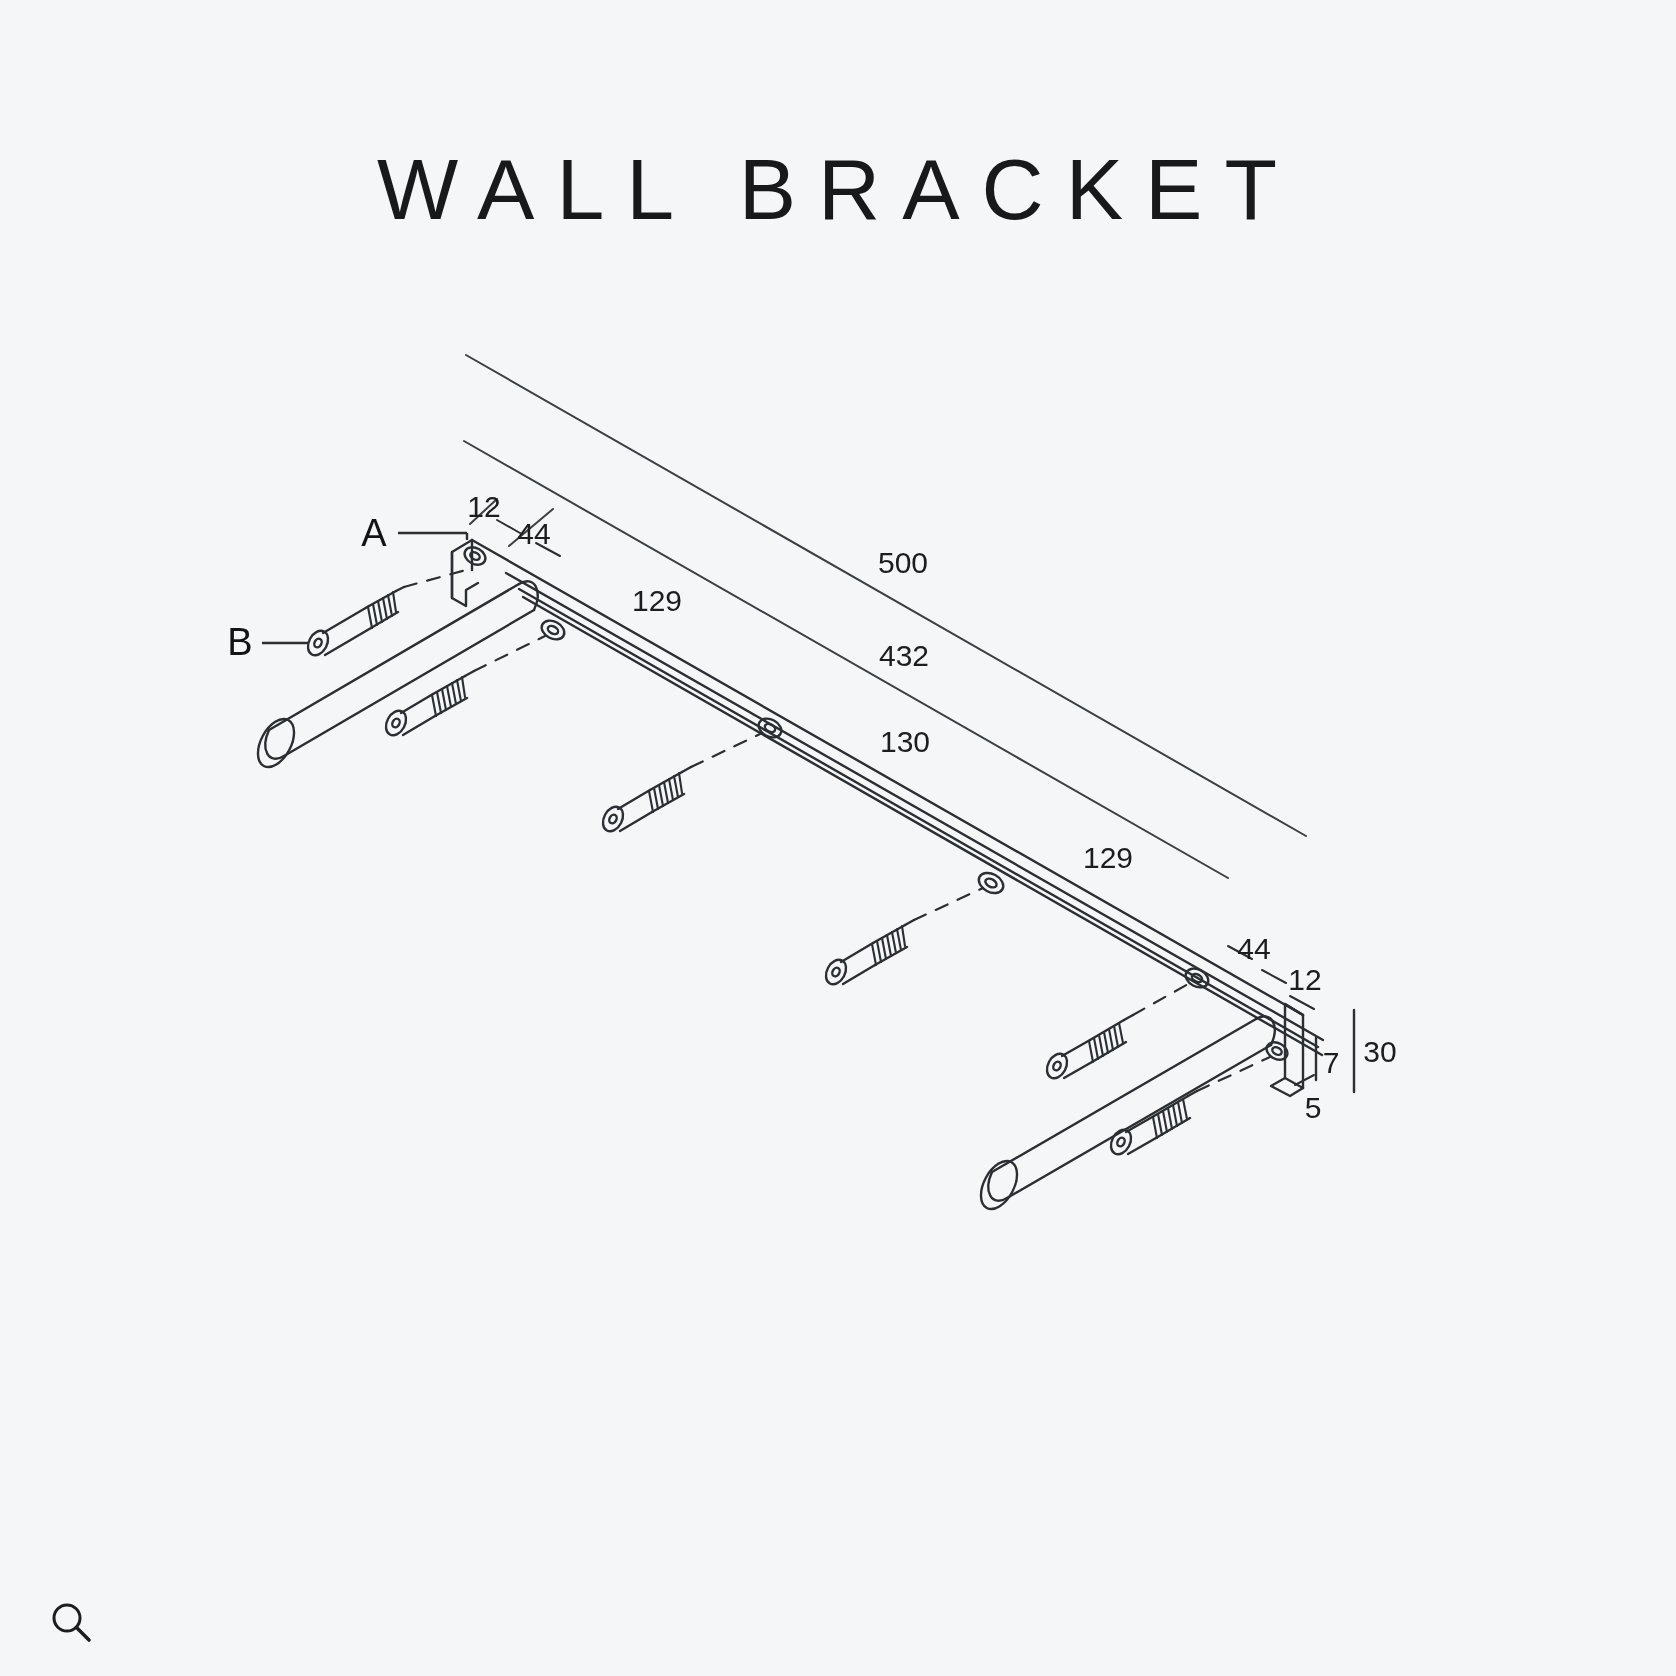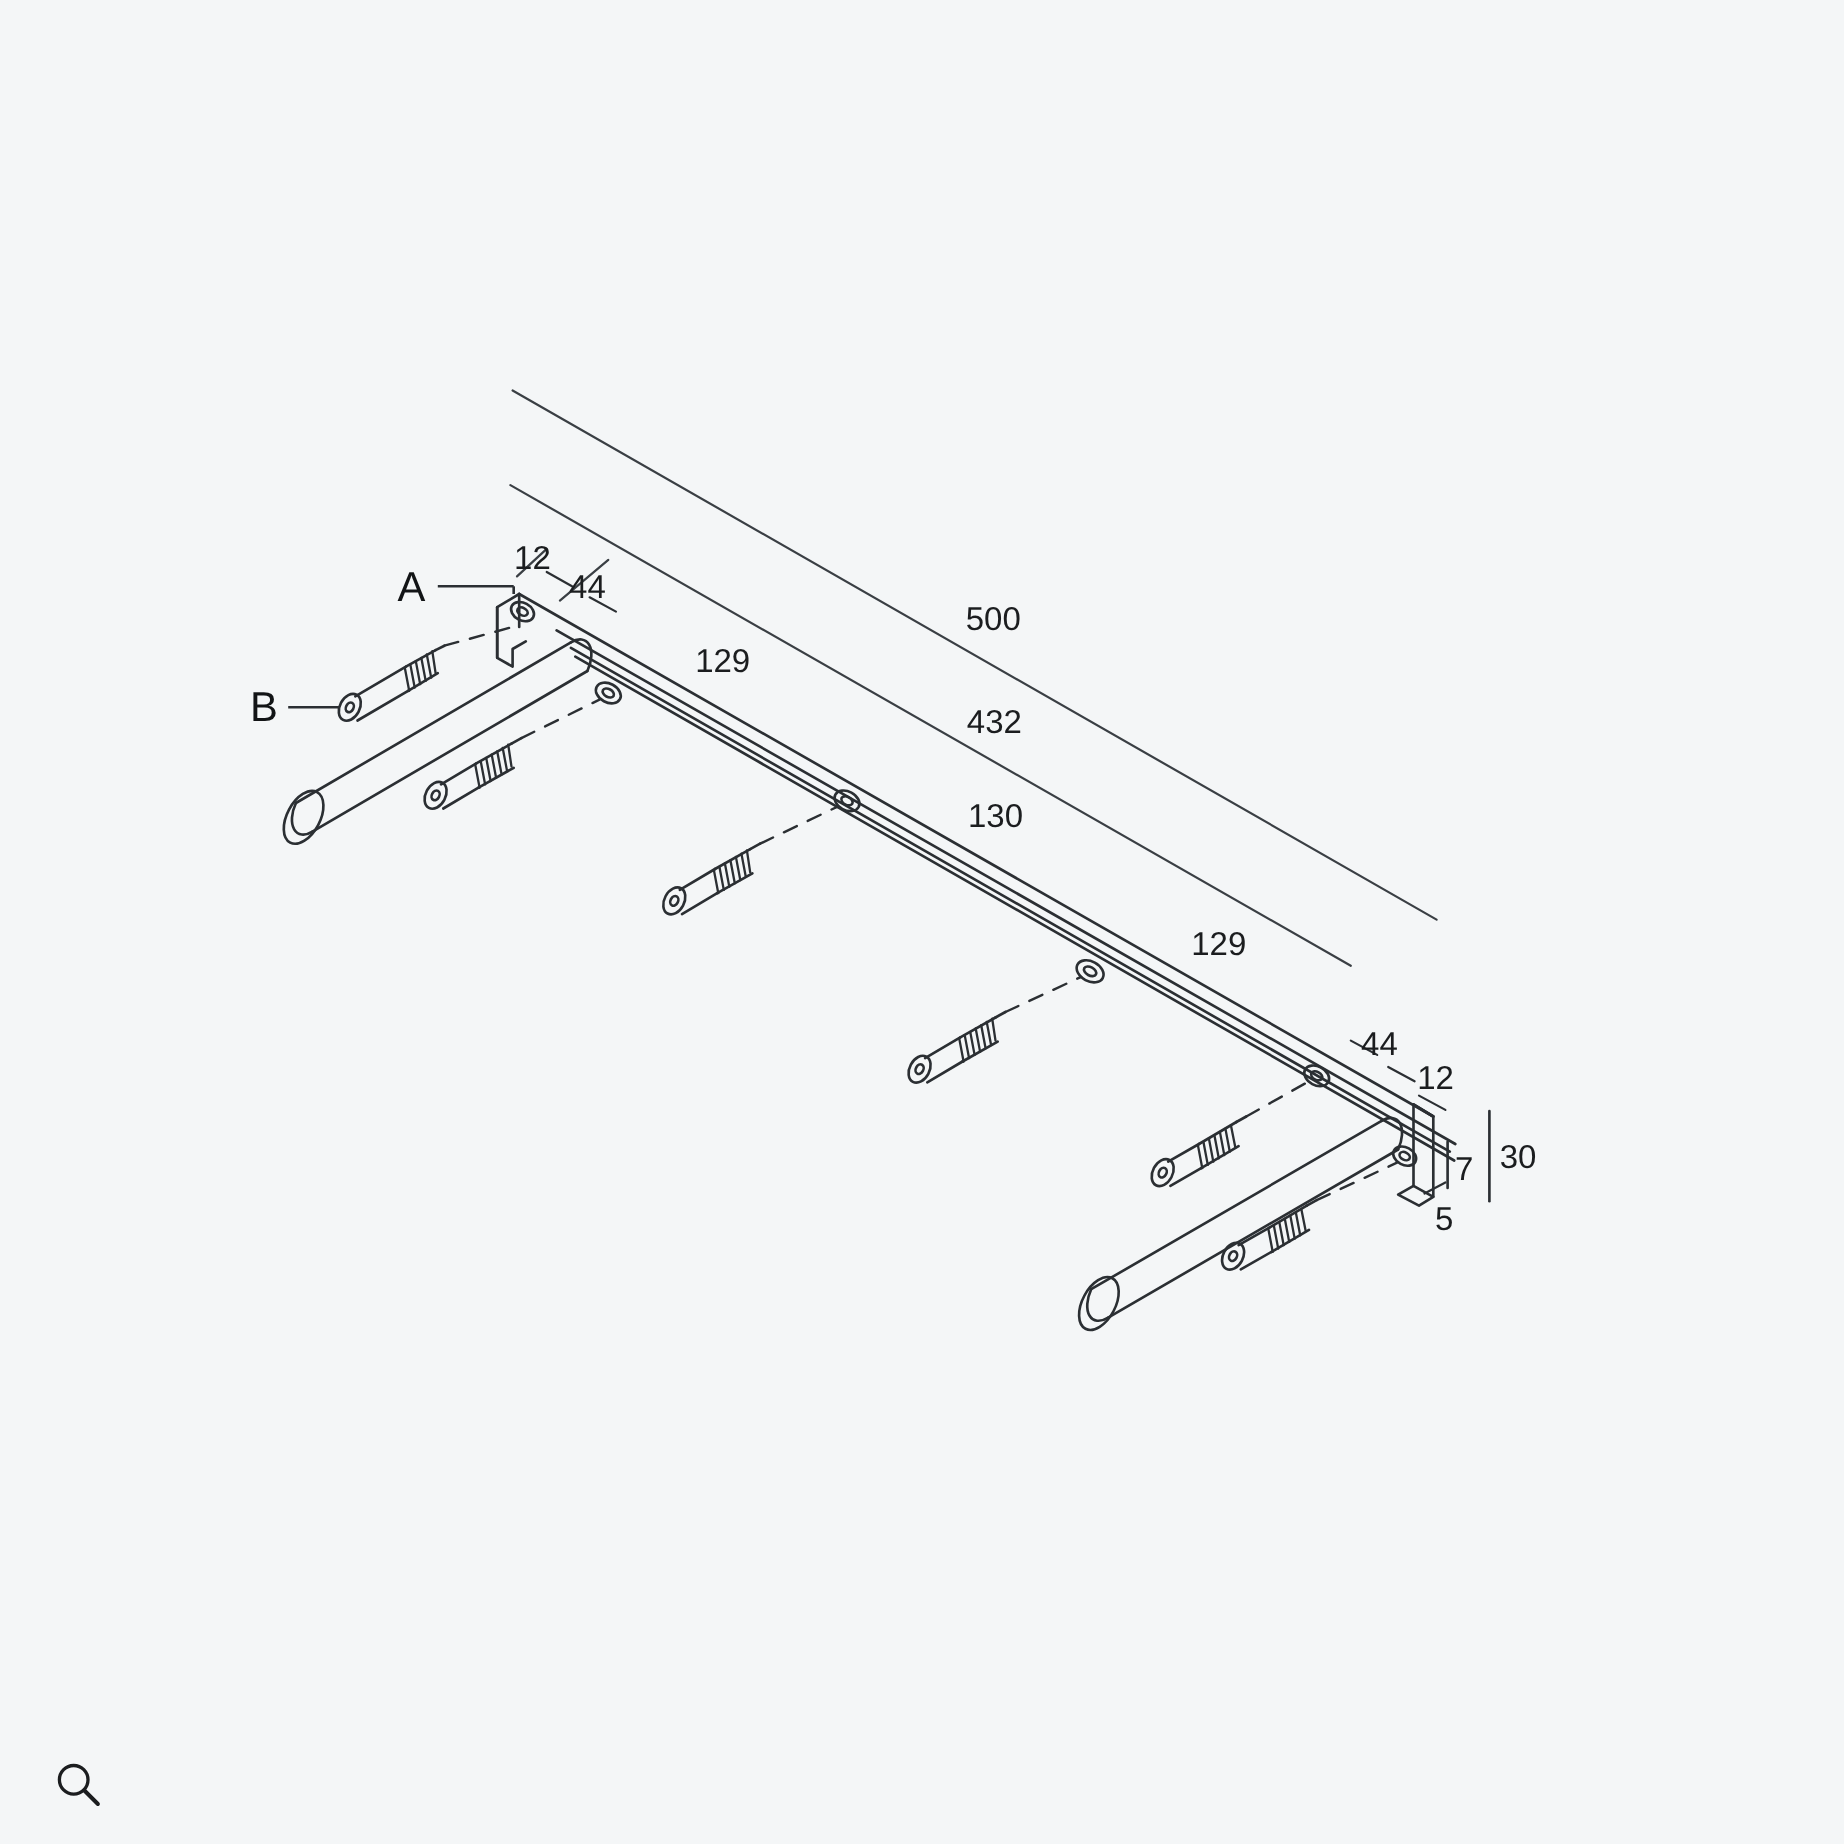--- a/index.html
+++ b/index.html
@@ -57,20 +57,21 @@
     width: 52px;
     height: 52px;
     cursor: pointer;
   }
 </style>
 </head>
 <body>
 
 <div id="page">
 
+  <div id="title">WALL BRACKET</div>
 
   <svg id="drawing" viewBox="0 0 1676 1676">
 
     <g fill="none" stroke="#2b2f33" stroke-width="2.4" stroke-linejoin="round" stroke-linecap="round">
 
       <g stroke-width="2" stroke="#3a3f44">
 
         <line x1="466" y1="355" x2="1306" y2="836"></line>
 
         <line x1="464" y1="441" x2="1228" y2="878"></line>

